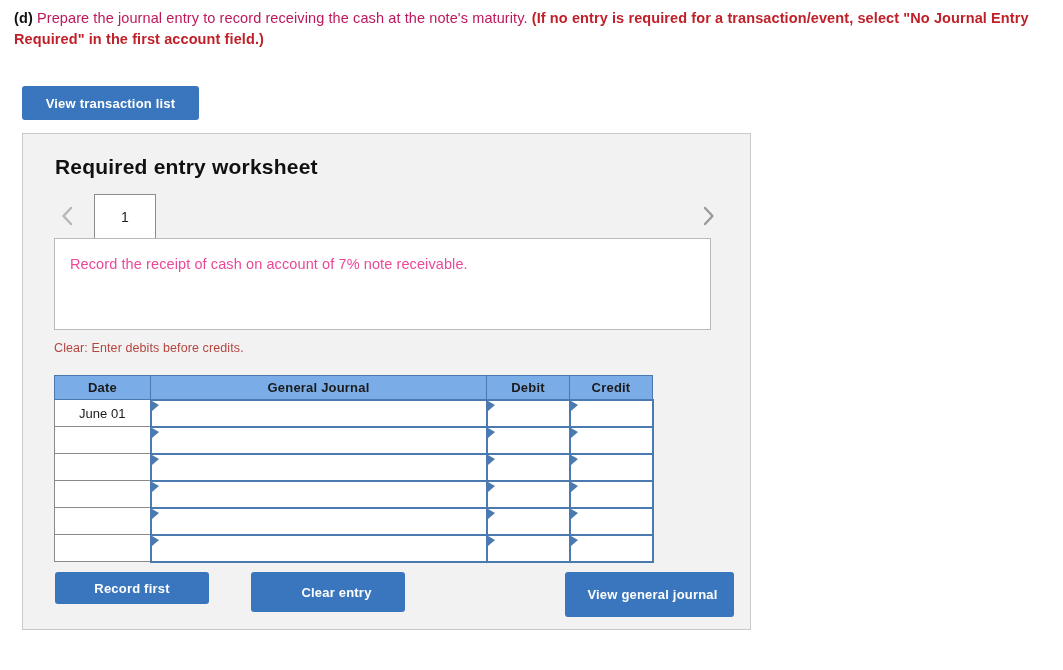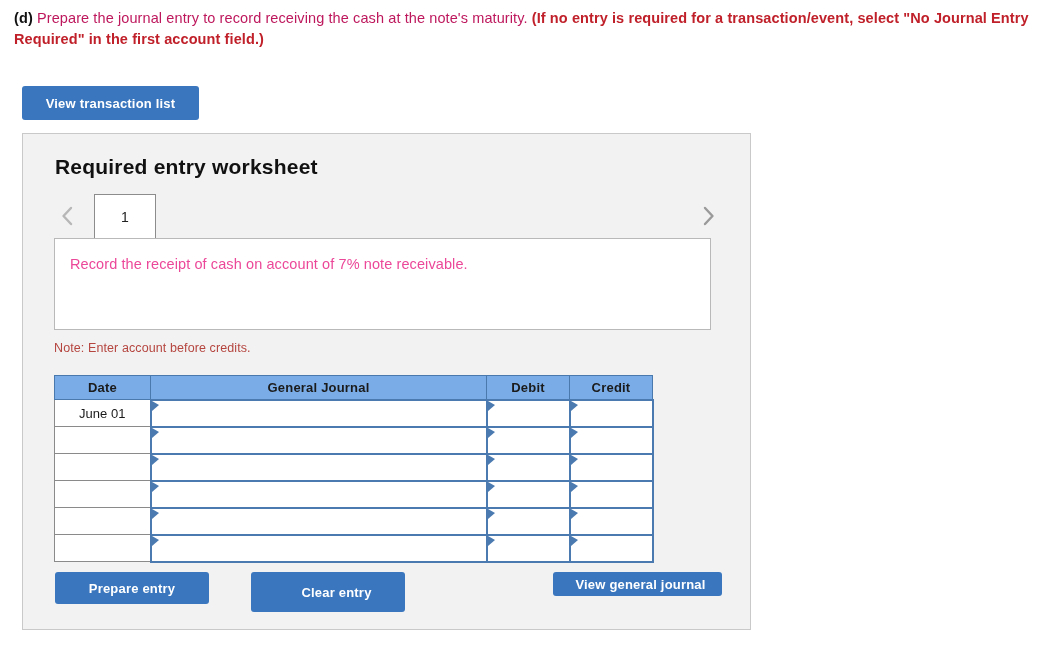--- a/index.html
+++ b/index.html
@@ -223,24 +223,24 @@
   #clear-entry {
     position: absolute;
     left: 228px;
     top: 438px;
     width: 154px;
     height: 40px;
     padding-left: 23px;
   }
   #view-general-journal {
     position: absolute;
-    left: 530px;
+    left: 542px;
     top: 438px;
     width: 169px;
-    height: 24px;
+    height: 45px;
     padding-left: 12px;
   }
 </style>
 </head>
 <body>
 
 <div id="page">
 
   <div class="prompt">
     <span class="lead">(d)</span><span class="normal"> Prepare the journal entry to record receiving the cash at the note's maturity. </span><span class="warn">(If no entry is required for a transaction/event, select "No Journal Entry Required" in the first account field.)</span>
@@ -268,21 +268,21 @@
         <svg width="13" height="20" viewBox="0 0 13 20" aria-hidden="true">
           <polyline points="3,2 10.5,10 3,18" fill="none" stroke="#9a9a9a" stroke-width="2.4" stroke-linecap="round" stroke-linejoin="round"></polyline>
         </svg>
       </div>
     </div>
 
     <div class="descbox">
       <div class="txt">Record the receipt of cash on account of 7% note receivable.</div>
     </div>
 
-    <div class="note">Note: Enter account before credits.</div>
+    <div class="note">Clear: Enter debits before credits.</div>
 
     <table class="jtable">
       <colgroup>
         <col class="col-date">
           <col class="col-gj">
           <col class="col-debit">
           <col class="col-credit">
       </colgroup>
       <thead>
         <tr>
@@ -379,19 +379,19 @@
               <span class="val"></span>
             </td>
             <td class="cell-input num">
               <span class="tri"></span>
               <span class="val"></span>
             </td>
           </tr>
         </tbody>
     </table>
 
-    <button class="btn" id="record-entry">Prepare entry</button>
+    <button class="btn" id="record-entry">Record first</button>
 
     <button class="btn" id="clear-entry">Clear entry</button>
 
     <button class="btn" id="view-general-journal">View general journal</button>
   </div>
 </div>
 
 </body></html>

